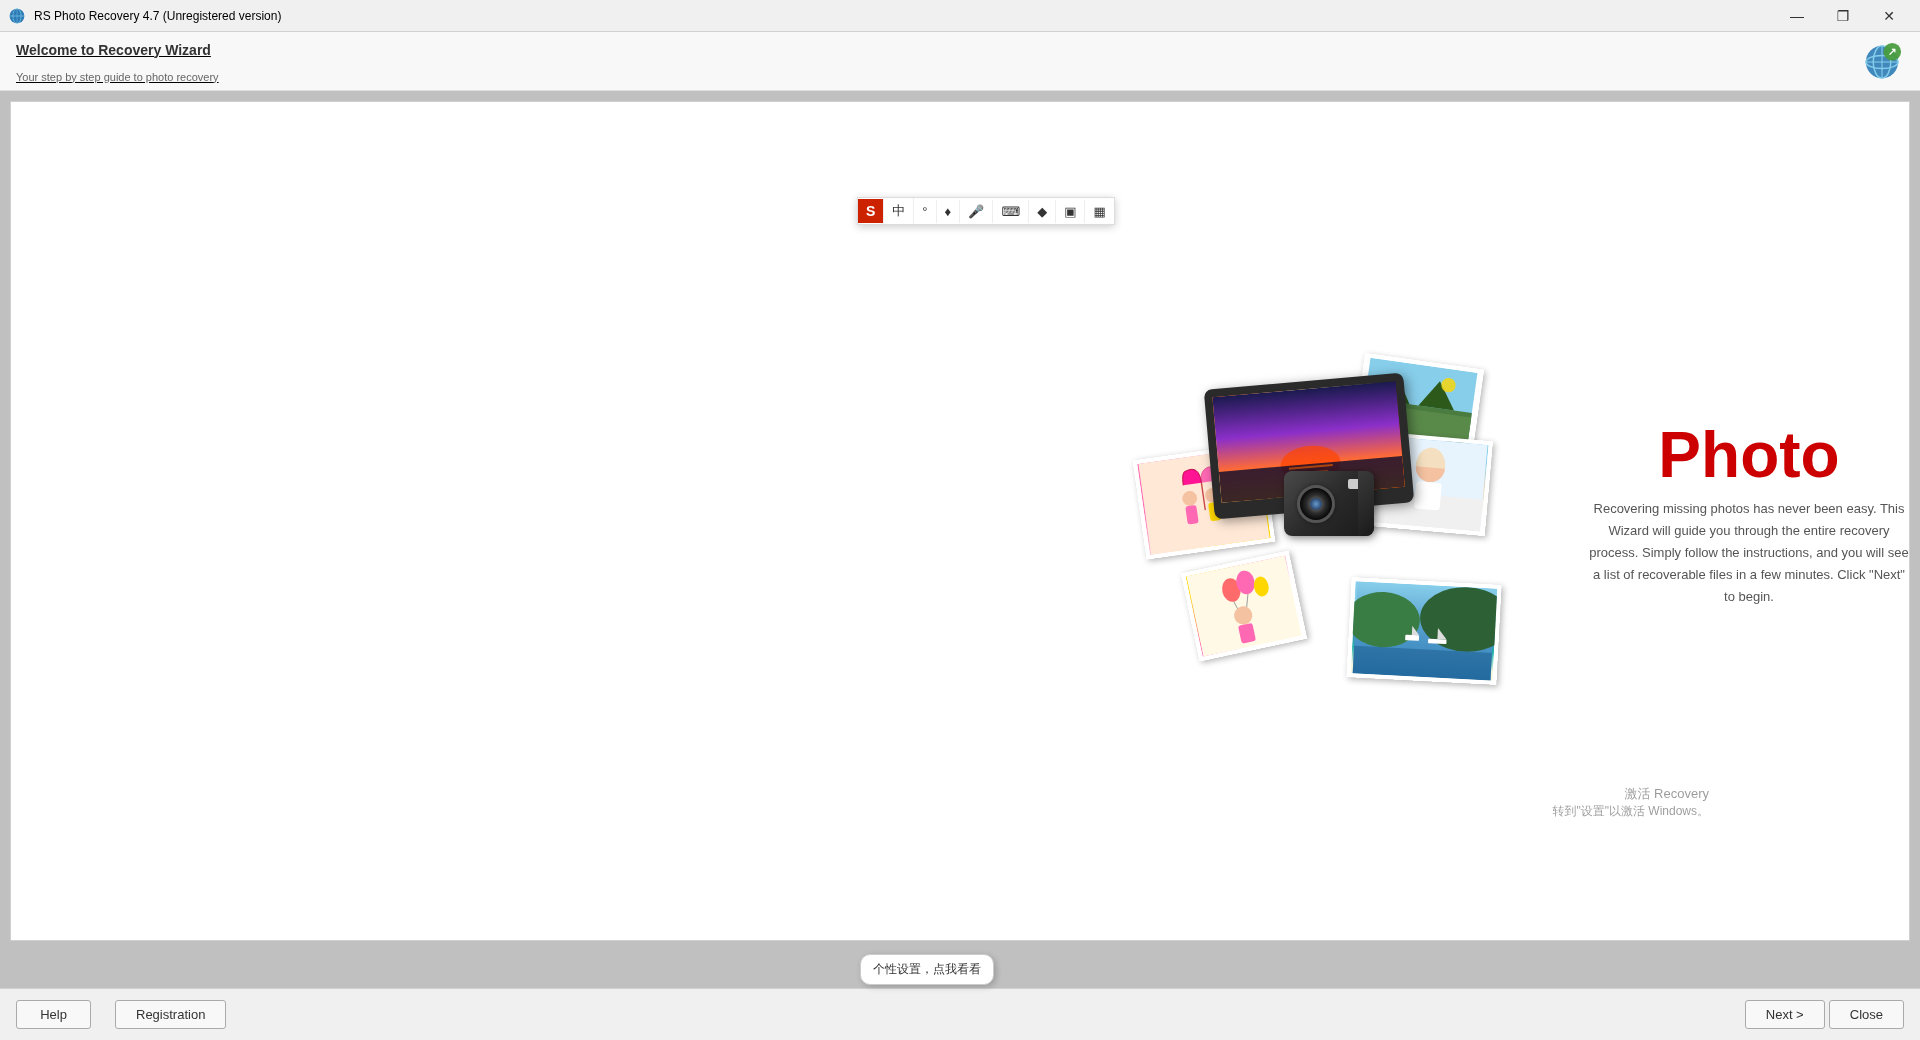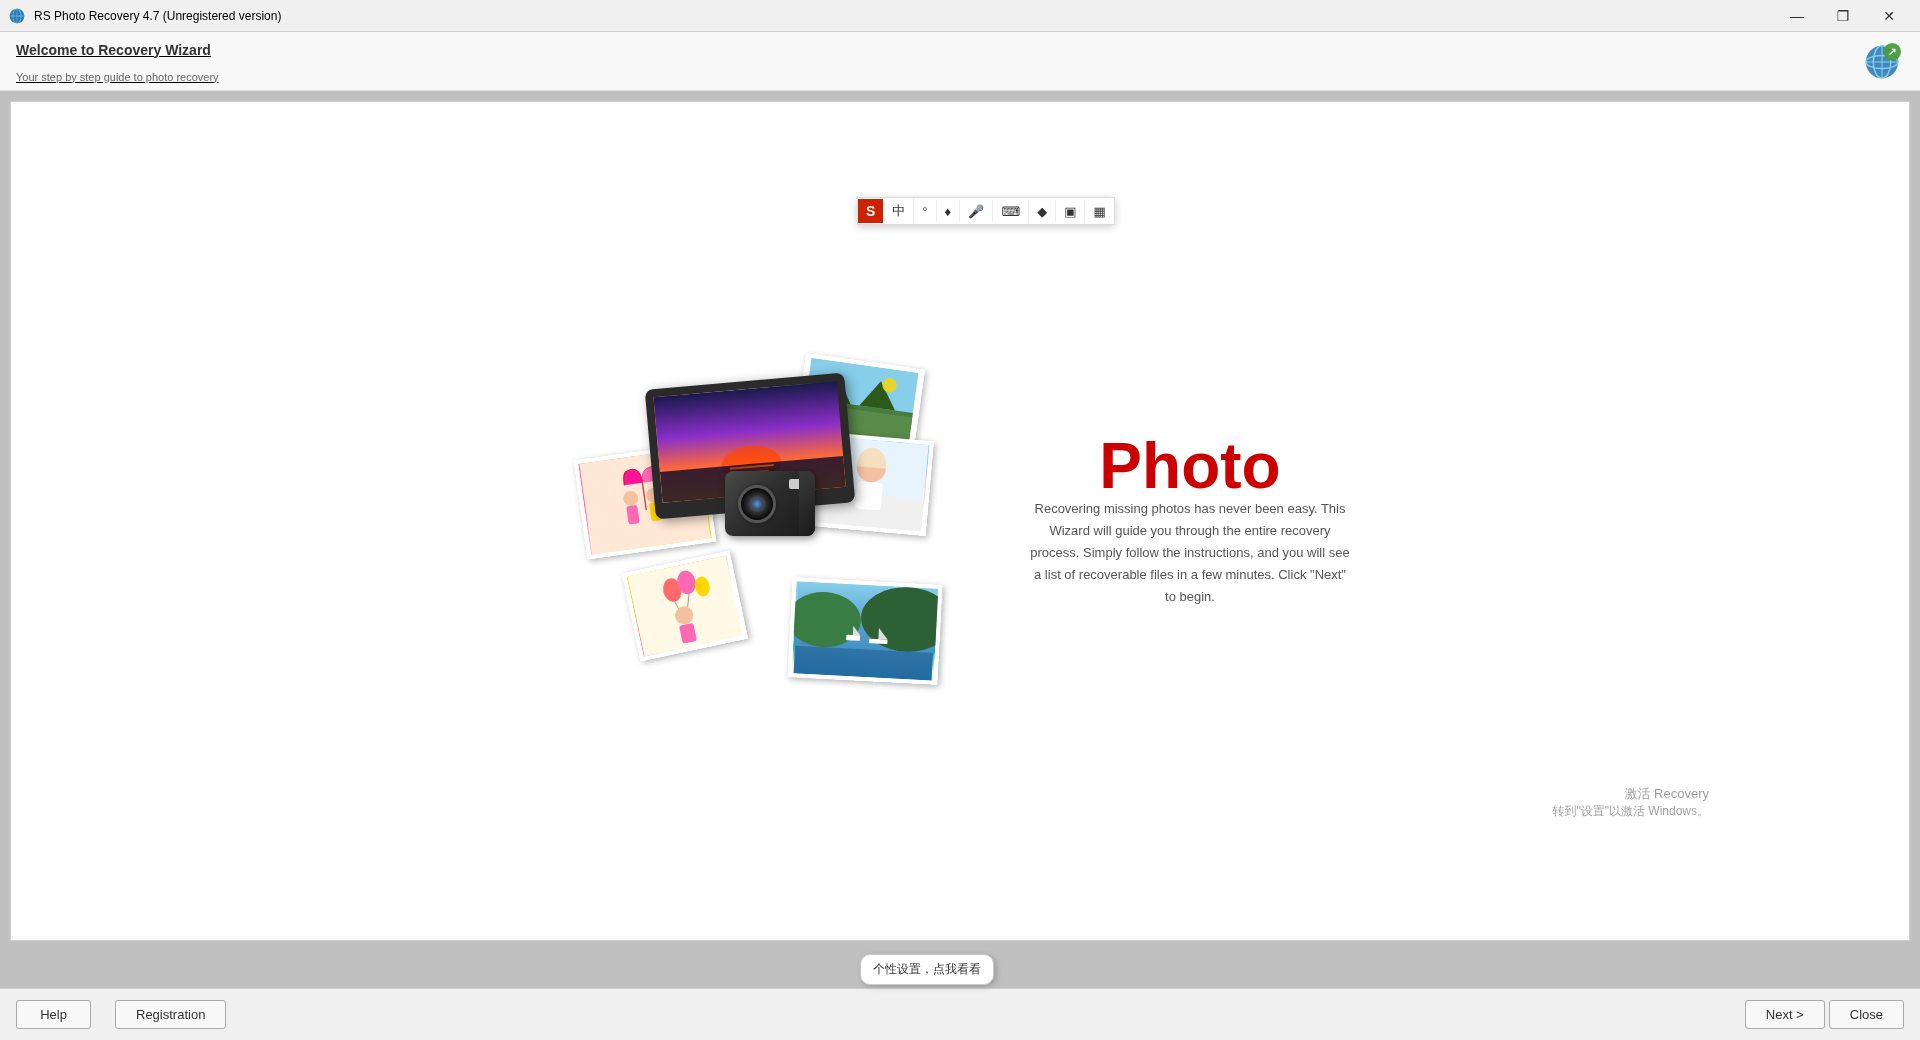--- a/index.html
+++ b/index.html
@@ -86,21 +86,21 @@
       display: flex;
       align-items: center;
       justify-content: center;
       position: relative;
       overflow: hidden;
     }
 
     .content-inner {
       display: flex;
       align-items: center;
-      justify-content: center;
+      justify-content: flex-end;
       gap: 80px;
       width: 100%;
       height: 100%;
     }
 
     
     .photo-collage {
       width: 380px;
       height: 380px;
       position: relative;
@@ -294,21 +294,21 @@
       line-height: 1.1;
       margin-bottom: 30px;
       font-family: 'Segoe UI', Arial, sans-serif;
     }
     .description-text {
       font-size: 13px;
       color: #555;
       line-height: 1.7;
       text-align: center;
       max-width: 320px;
-      margin: 0 auto;
+      margin: 11px auto;
     }
 
     
     .bottom-bar {
       position: absolute;
       bottom: 0;
       left: 0;
       right: 0;
       height: 52px;
       background: #f0f0f0;

